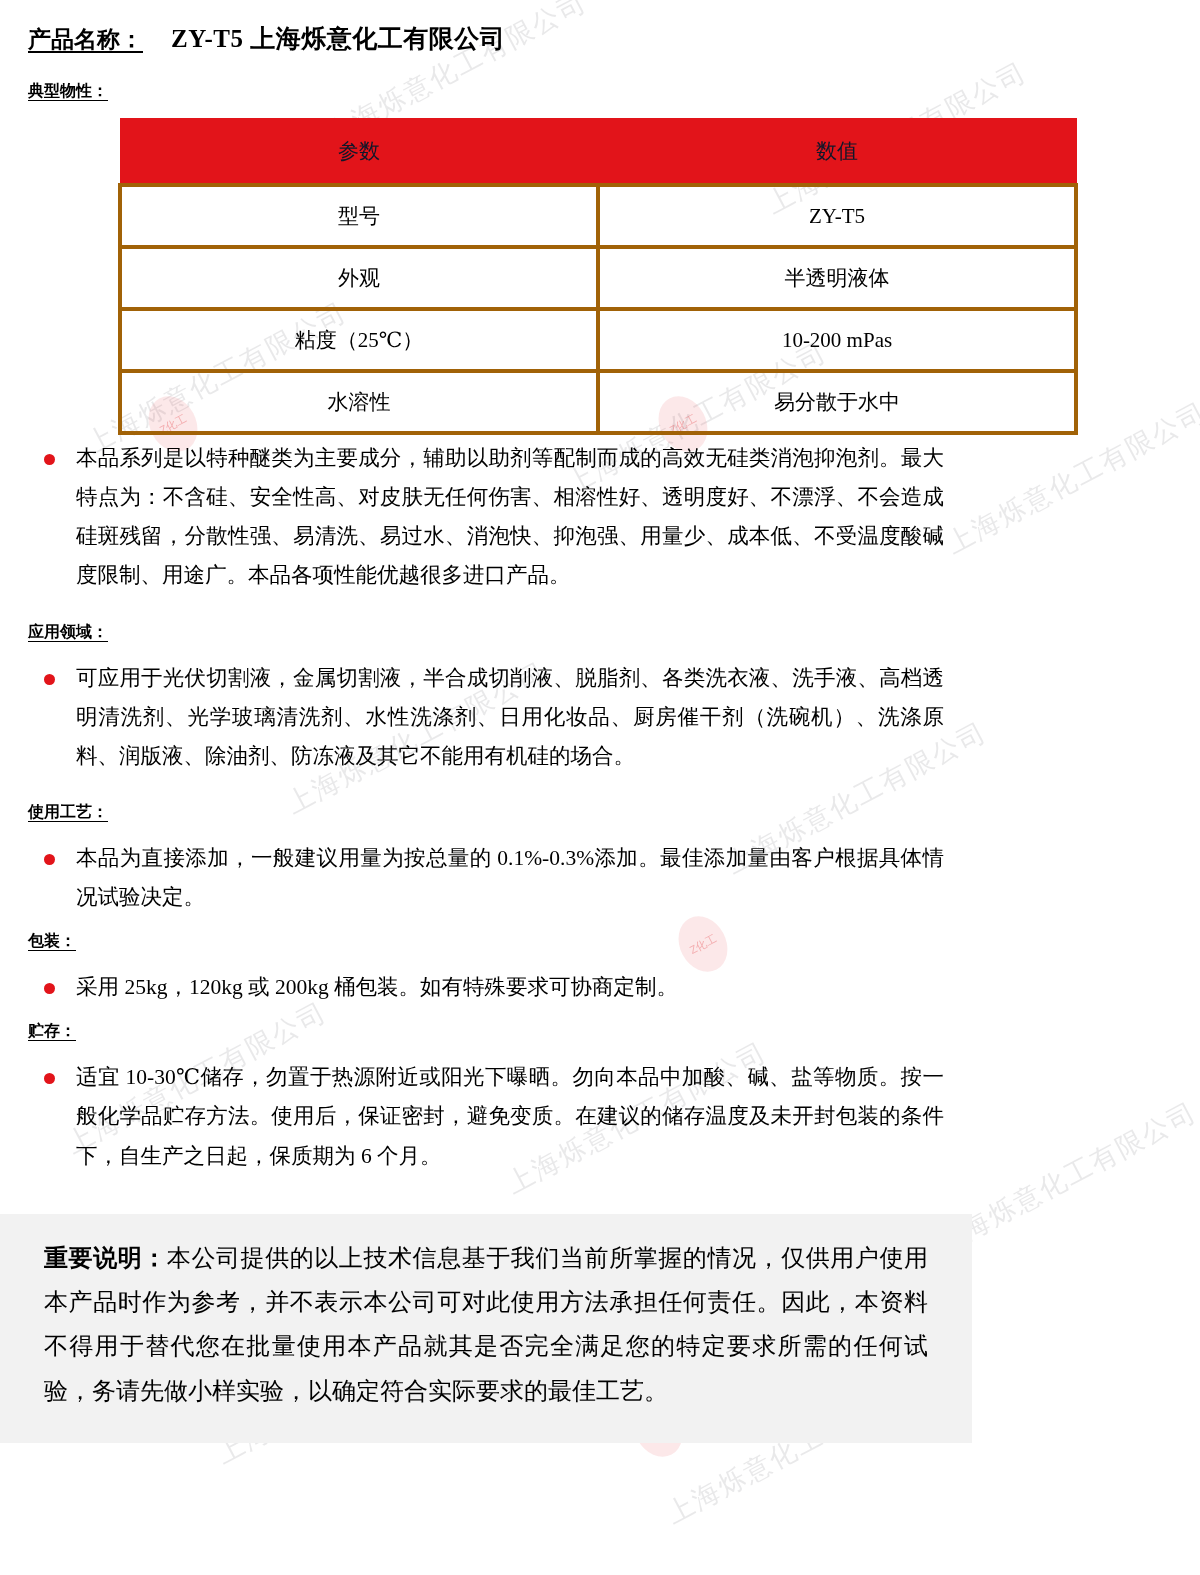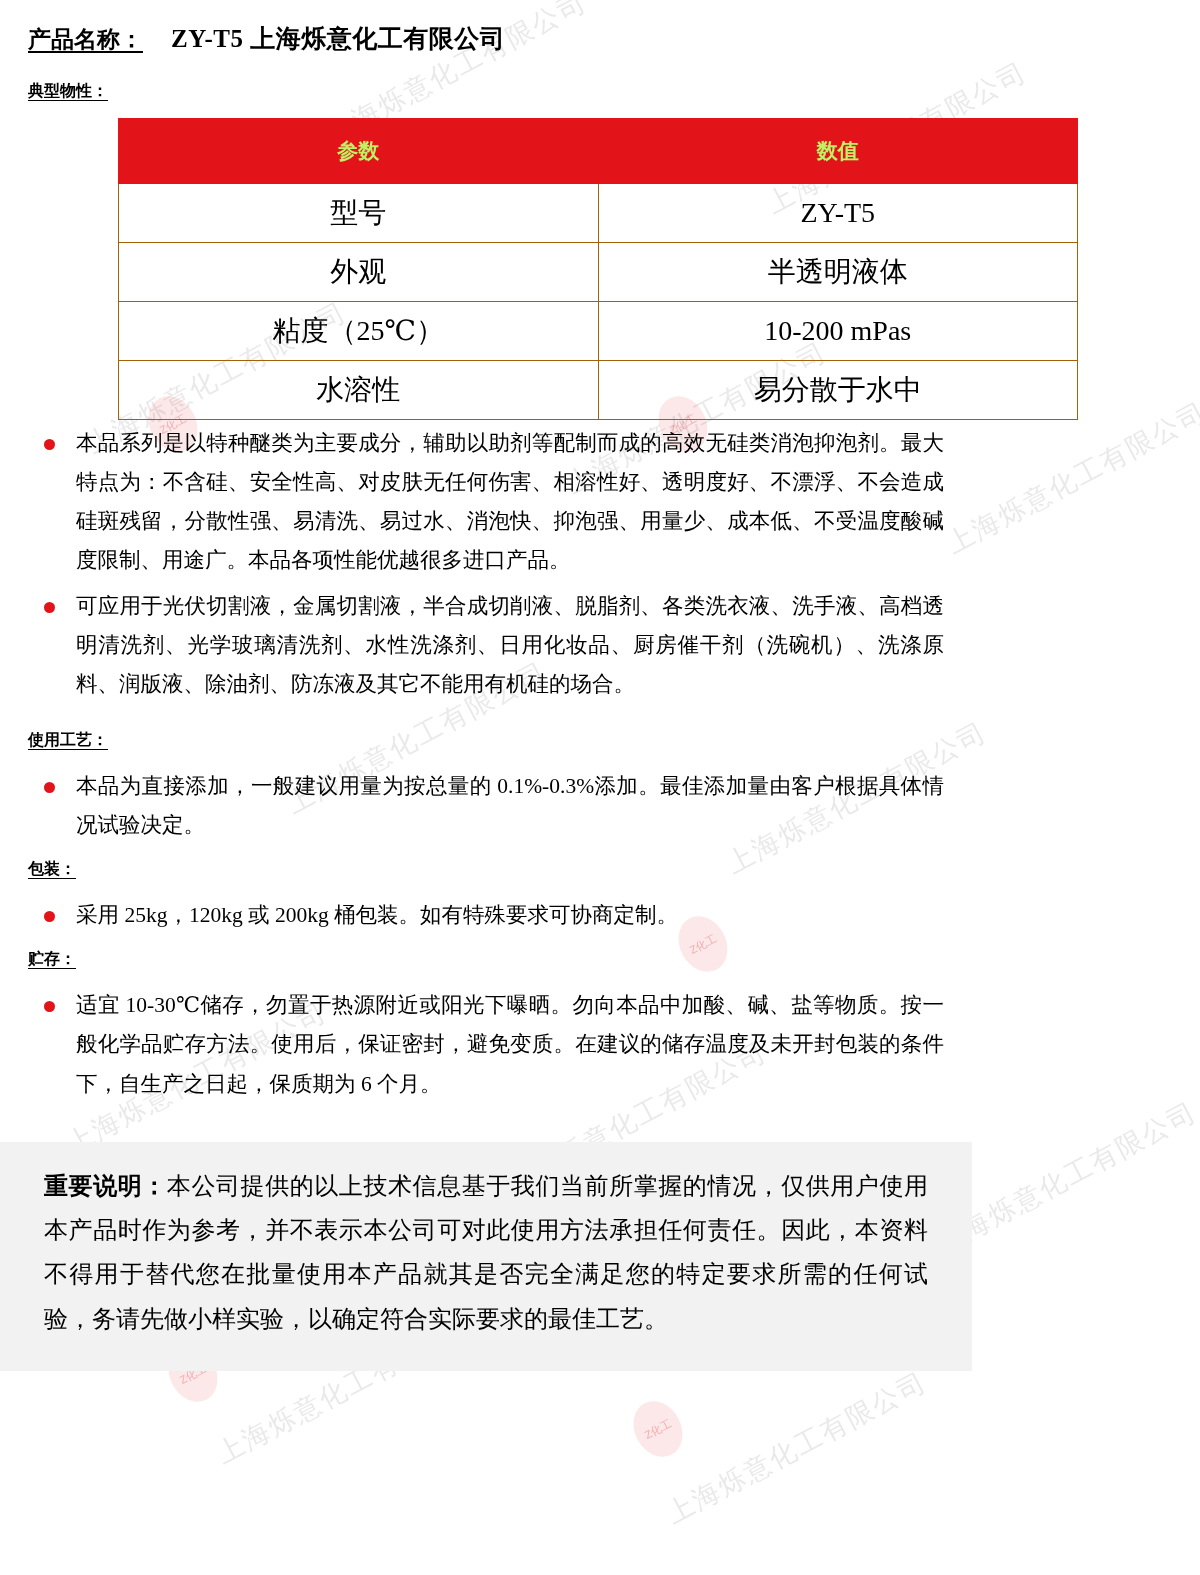--- a/index.html
+++ b/index.html
@@ -88,32 +88,32 @@
 
   
   table.props {
     border-collapse: collapse;
     width: 960px;
     margin: 14px 0 4px 90px;
     table-layout: fixed;
   }
   table.props th {
     background: #e2141a;
-    color: #bef264;
-    font-weight: bold;
+    color: #0f172a;
+    font-weight: normal;
     font-size: 21px;
     height: 62px;
     border: 1px solid #e2141a;
     text-align: center;
   }
   table.props td {
-    border: 1px solid #a16207;
+    border: 4px solid #a16207;
     height: 56px;
     text-align: center;
-    font-size: 28px;
+    font-size: 21px;
     background: transparent;
   }
 
   
   ul.bullets {
     list-style: none;
     margin: 0 0 6px 0;
     padding: 0;
   }
   ul.bullets li {
@@ -205,20 +205,21 @@
         <td>水溶性</td>
         <td>易分散于水中</td>
       </tr>
     </tbody>
   </table>
 
   <ul class="bullets">
     <li>本品系列是以特种醚类为主要成分，辅助以助剂等配制而成的高效无硅类消泡抑泡剂。最大特点为：不含硅、安全性高、对皮肤无任何伤害、相溶性好、透明度好、不漂浮、不会造成硅斑残留，分散性强、易清洗、易过水、消泡快、抑泡强、用量少、成本低、不受温度酸碱度限制、用途广。本品各项性能优越很多进口产品。</li>
   </ul>
 
+  <div class="section-head">应用领域：</div>
   <ul class="bullets">
     <li>可应用于光伏切割液，金属切割液，半合成切削液、脱脂剂、各类洗衣液、洗手液、高档透明清洗剂、光学玻璃清洗剂、水性洗涤剂、日用化妆品、厨房催干剂（洗碗机）、洗涤原料、润版液、除油剂、防冻液及其它不能用有机硅的场合。</li>
   </ul>
 
   <div class="section-head">使用工艺：</div>
   <ul class="bullets">
     <li>本品为直接添加，一般建议用量为按总量的 0.1%-0.3%添加。最佳添加量由客户根据具体情况试验决定。</li>
   </ul>
 
   <div class="section-head tight">包装：</div>

